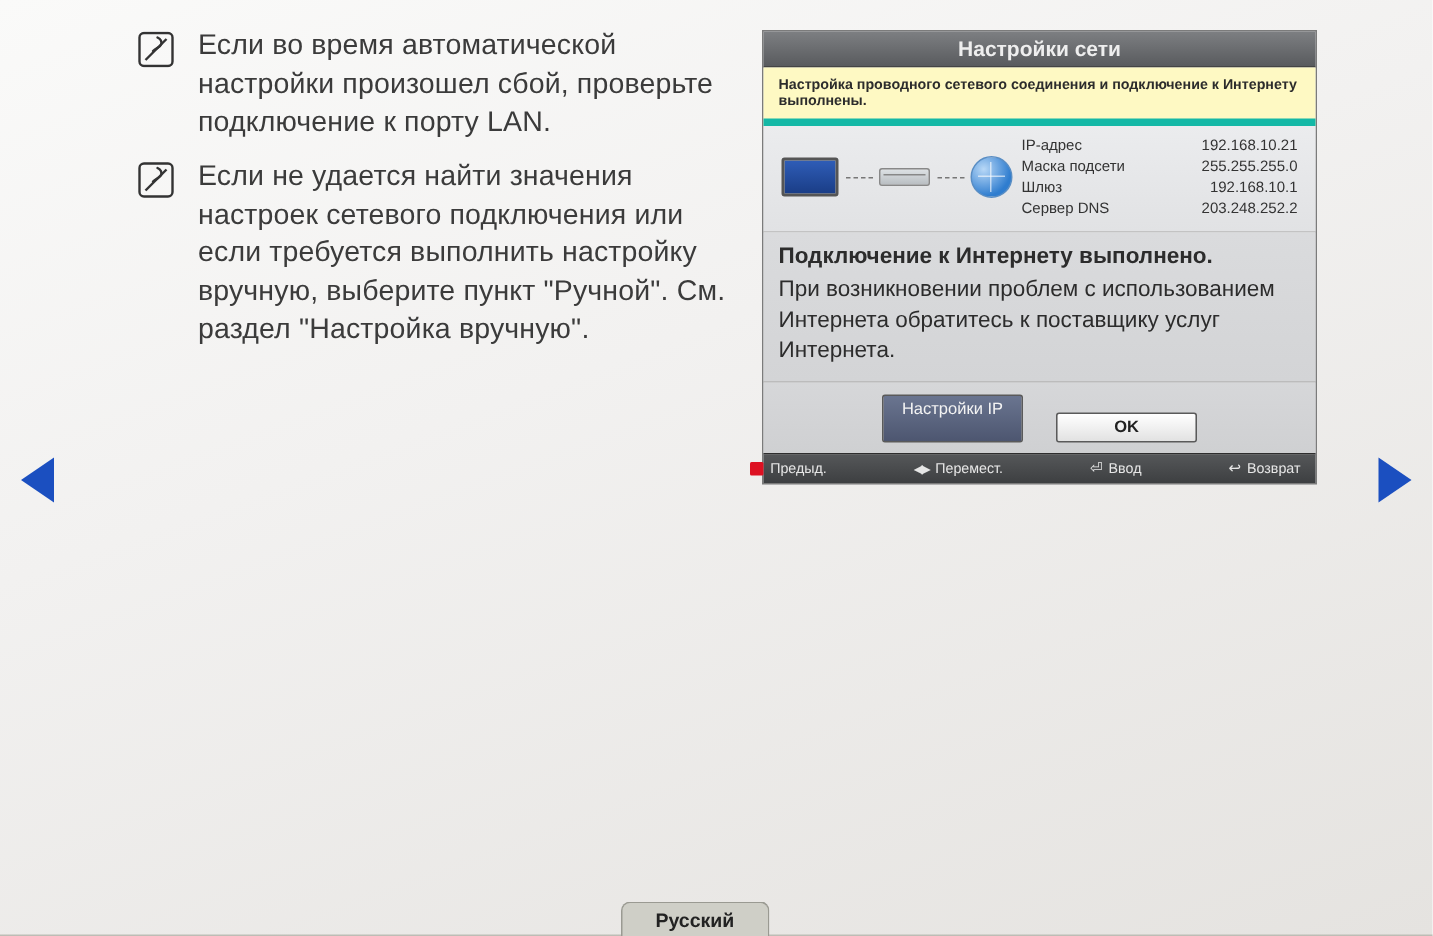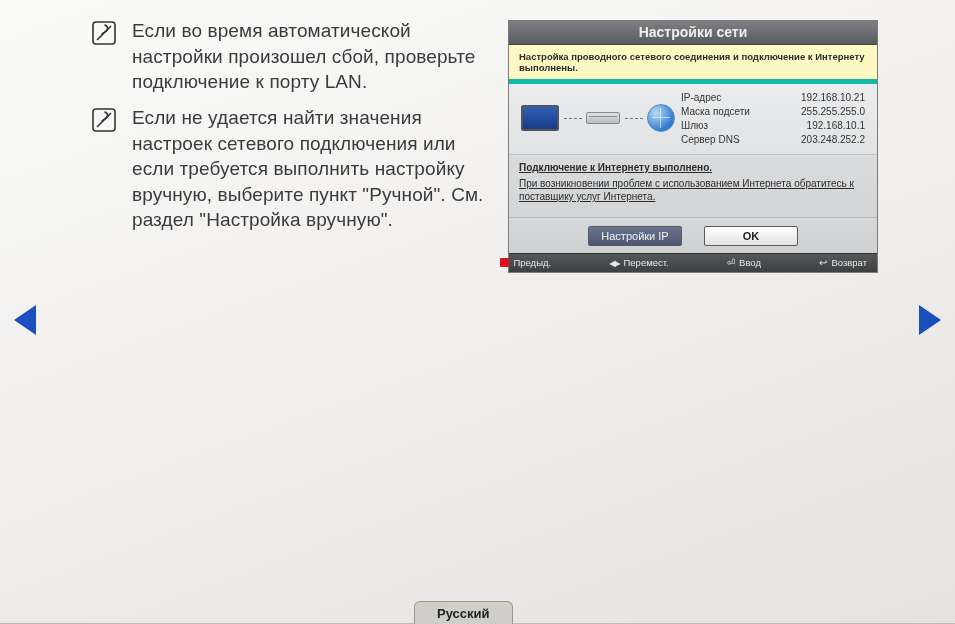--- a/index.html
+++ b/index.html
@@ -128,26 +128,25 @@
   .net-row {
     display: flex;
     justify-content: space-between;
     padding: 1.5px 0;
   }
   .net-label { color: #333; }
   .net-value { color: #333; }
 
   .panel-msg {
     padding: 6px 6px 10px 10px;
-    font-size: 10px;
+    font-size: 15px;
     line-height: 1.35;
     background: linear-gradient(#dadbdd, #d3d4d6);
     color: #2c2c2c;
     min-height: 62px;
-    text-decoration: underline;
   }
   .panel-msg .ok-line { font-weight: 600; margin-bottom: 2px; }
 
   .panel-buttons {
     display: flex;
     justify-content: center;
     gap: 22px;
     padding: 8px 0 7px;
     background: linear-gradient(#d6d7d9, #cfd0d2);
     border-top: 1px solid #bcbcbc;
@@ -161,20 +160,21 @@
     border-radius: 2px;
   }
   .btn-ip {
     background: linear-gradient(#6a7590, #4d5670);
     color: #f3f3f3;
   }
   .btn-ok {
     background: linear-gradient(#fff, #e2e2e2);
     color: #222;
     font-weight: 600;
+    margin-top: 12px;
   }
 
   .panel-footer {
     display: flex;
     justify-content: flex-end;
     align-items: center;
     gap: 14px;
     padding: 3px 10px 4px;
     background: linear-gradient(#555759, #3d3f41);
     color: #e6e6e6;

